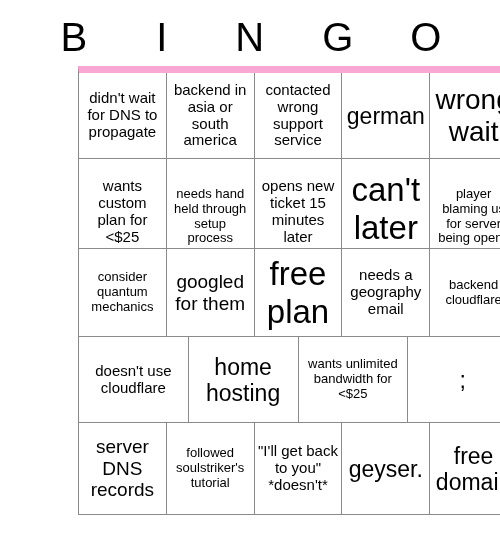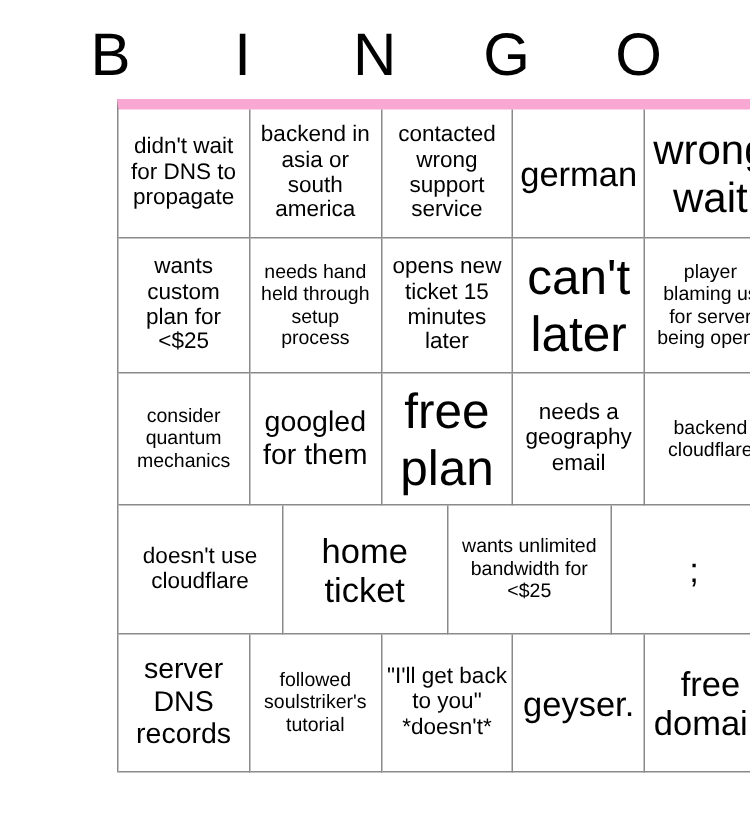--- a/index.html
+++ b/index.html
@@ -58,21 +58,21 @@
     justify-content: center;
     text-align: center;
     padding: 2px 3px;
     color: #000000;
     line-height: 1.13;
     overflow: hidden;
     word-wrap: break-word;
     overflow-wrap: break-word;
   }
   .r1 { height: 86px; }
-  .r2 { height: 90px; }
+  .r2 { height: 90px; align-items: flex-end; }
   .r3 { height: 88px; }
   .r4 { height: 86px; }
   .r5 { height: 92px; }
   .t-sm  { font-size: 13px; }
   .t-md  { font-size: 15px; }
   .t-lg  { font-size: 19px; }
   .t-xl  { font-size: 23px; }
   .t-xxl { font-size: 28px; }
   .t-huge{ font-size: 33px; }
   .cell span { display: block; width: 100%; }
@@ -144,21 +144,21 @@
       <div class="cell r3 t-sm">
           <span>backend cloudflare</span>
         </div>
     </div>
 
     <div class="grid-row">
       <div class="cell r4 t-md">
           <span>doesn't use cloudflare</span>
         </div>
       <div class="cell r4 t-xl">
-          <span>home ticket</span>
+          <span>home hosting</span>
         </div>
       <div class="cell r4 t-sm">
           <span>wants unlimited bandwidth for &lt;$25</span>
         </div>
       <div class="cell r4 t-xl">
           <span>;</span>
         </div>
     </div>
 
     <div class="grid-row">

